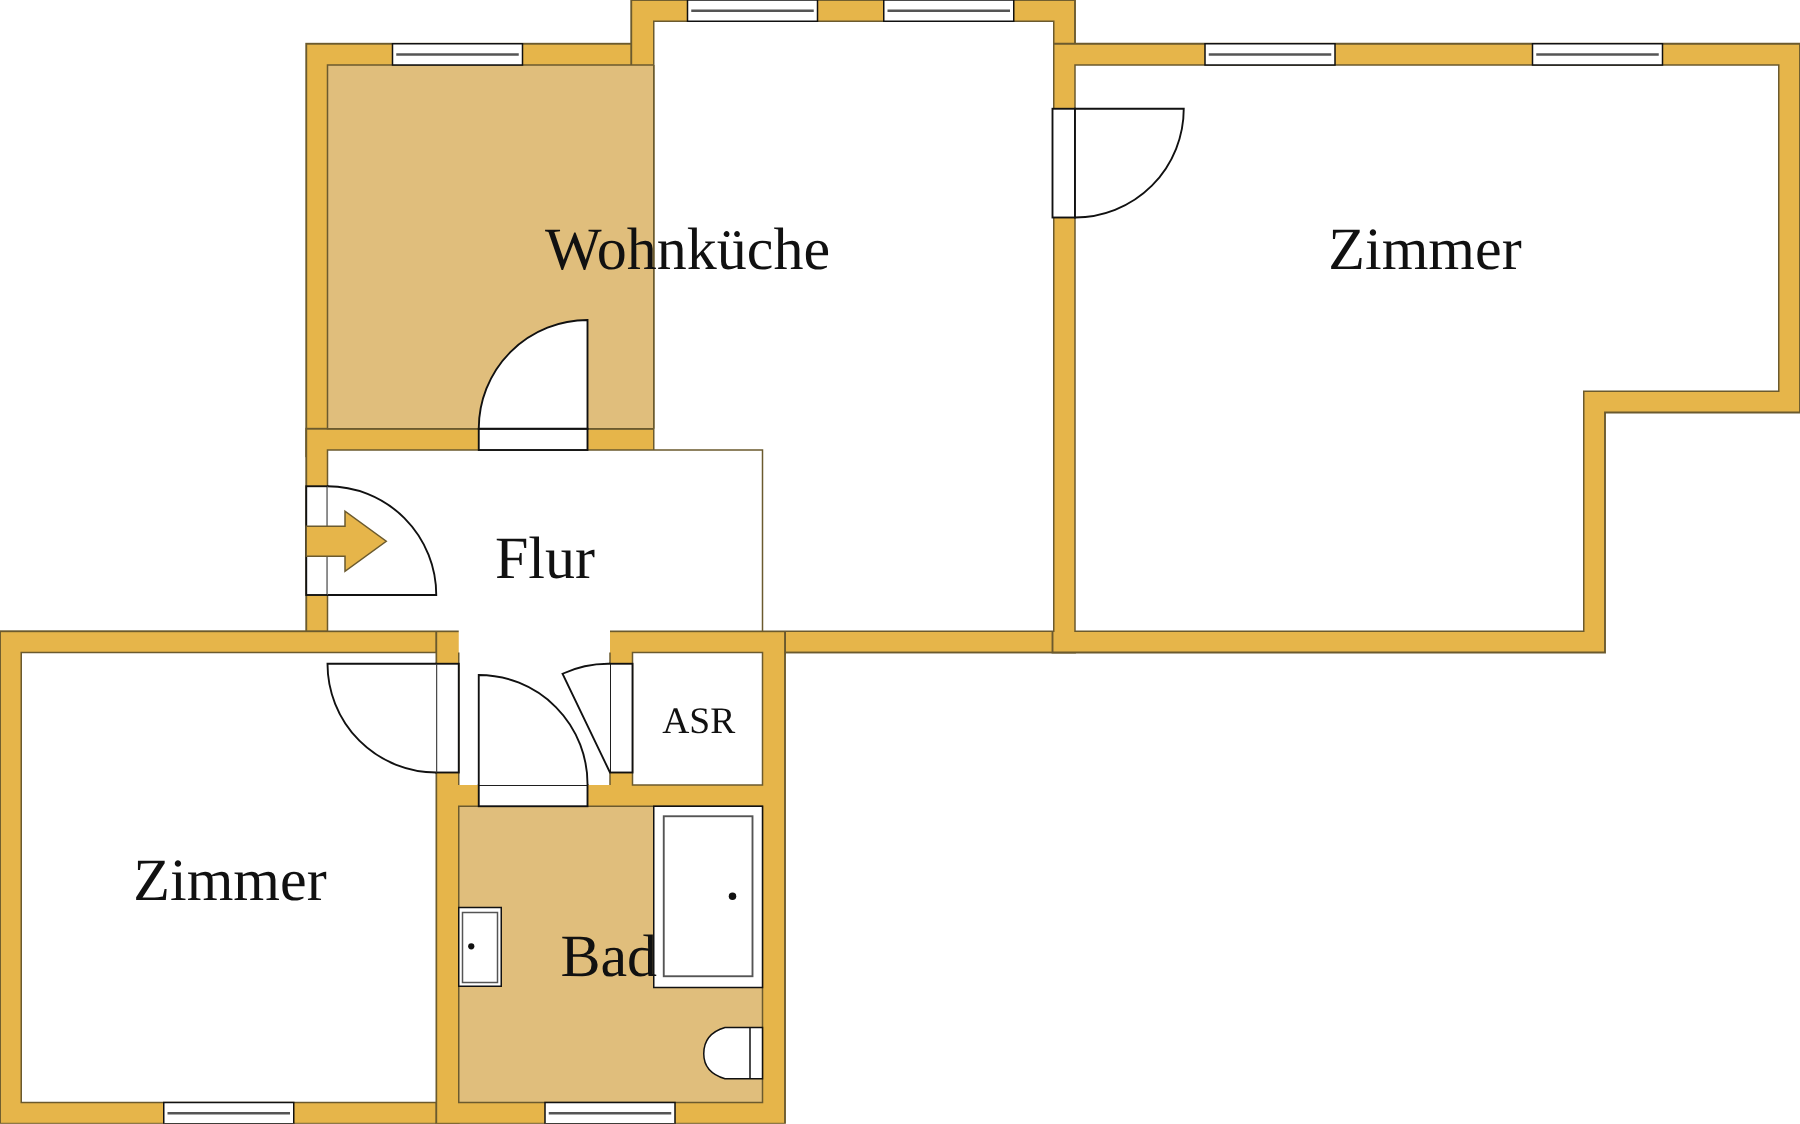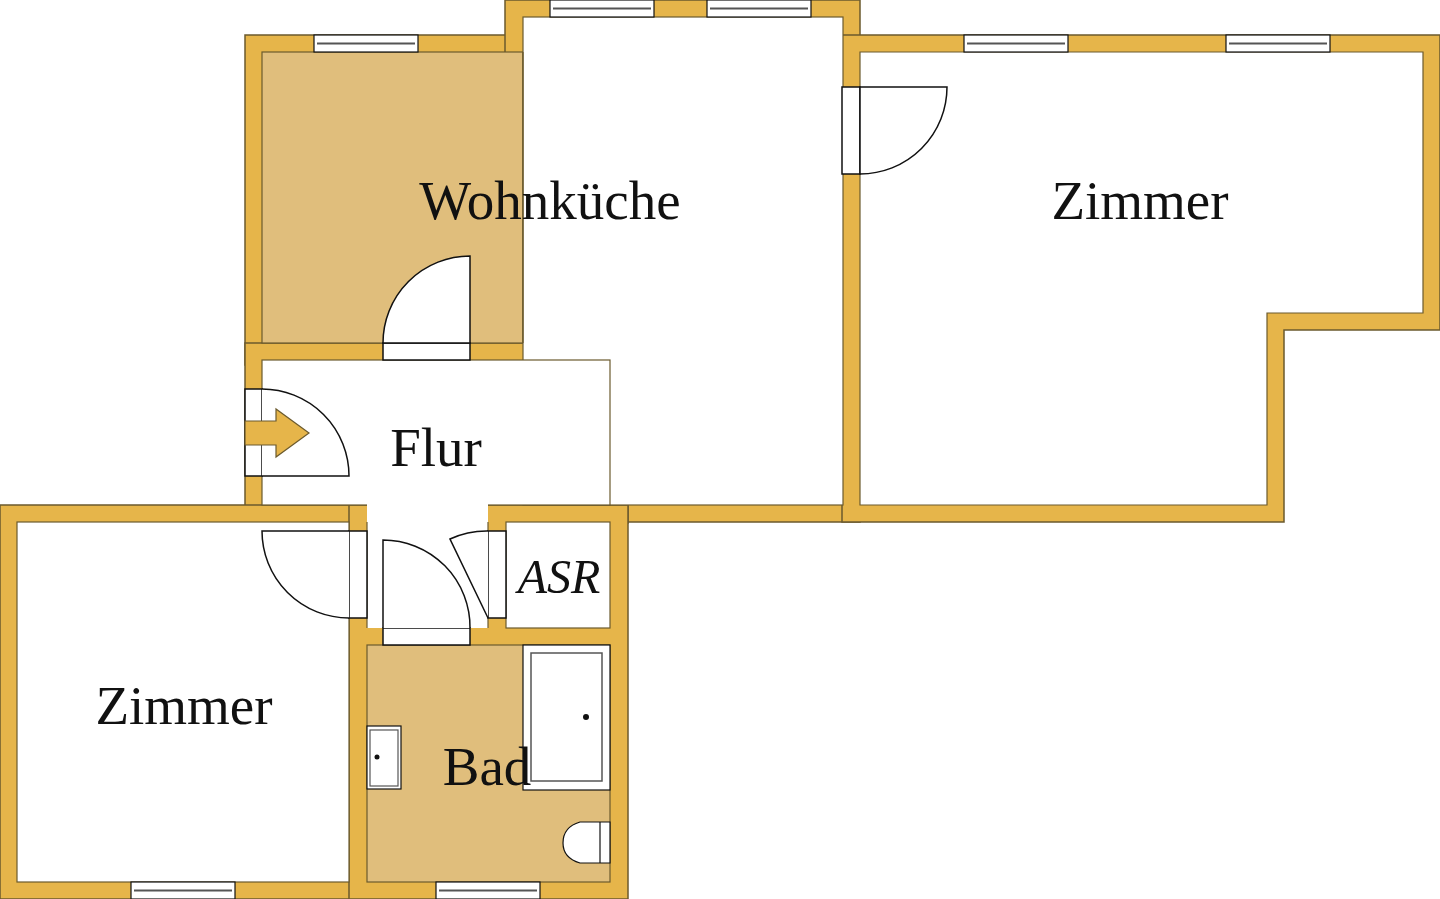--- a/index.html
+++ b/index.html
@@ -1,27 +1,27 @@
 <!DOCTYPE html>
 <html><head>
   <meta charset="utf-8">
   <style>
     html, body { margin: 0; padding: 0; background: #ffffff; }
     body { width: 1440px; height: 899px; overflow: hidden; position: relative; }
     #plan { position: absolute; left: 0; top: 0; width: 1440px; height: 899px; }
     .room-label {
       position: absolute;
       font-family: "Liberation Serif", "DejaVu Serif", serif;
-      font-size: 55px;
+      font-size: 48px;
       color: #111111;
       white-space: nowrap;
       line-height: 1;
       transform: translate(-50%, -50%);
     }
-    .room-label.small { font-size: 48px; font-style: italic; }
+    .room-label.small { font-size: 30px; }
   </style>
 </head>
 <body>
 
 <svg id="plan" viewBox="0 0 1440 899" xmlns="http://www.w3.org/2000/svg">
 
   <g fill="#E6B54A" stroke="#6b5a2e" stroke-width="1.5">
 
     <rect x="245" y="35" width="280" height="330"></rect>
 

